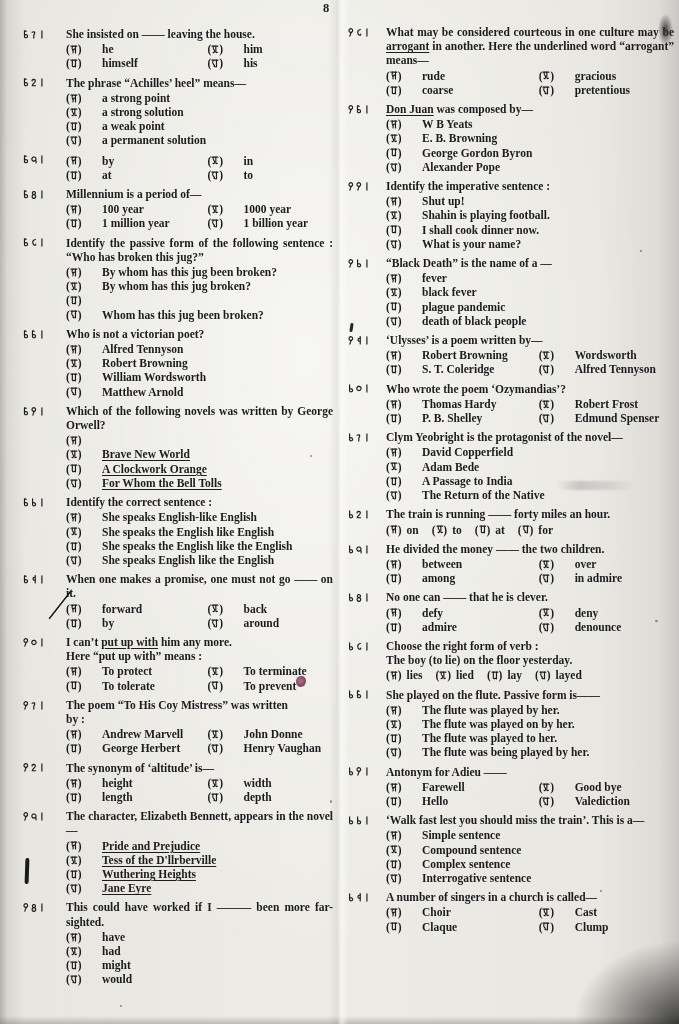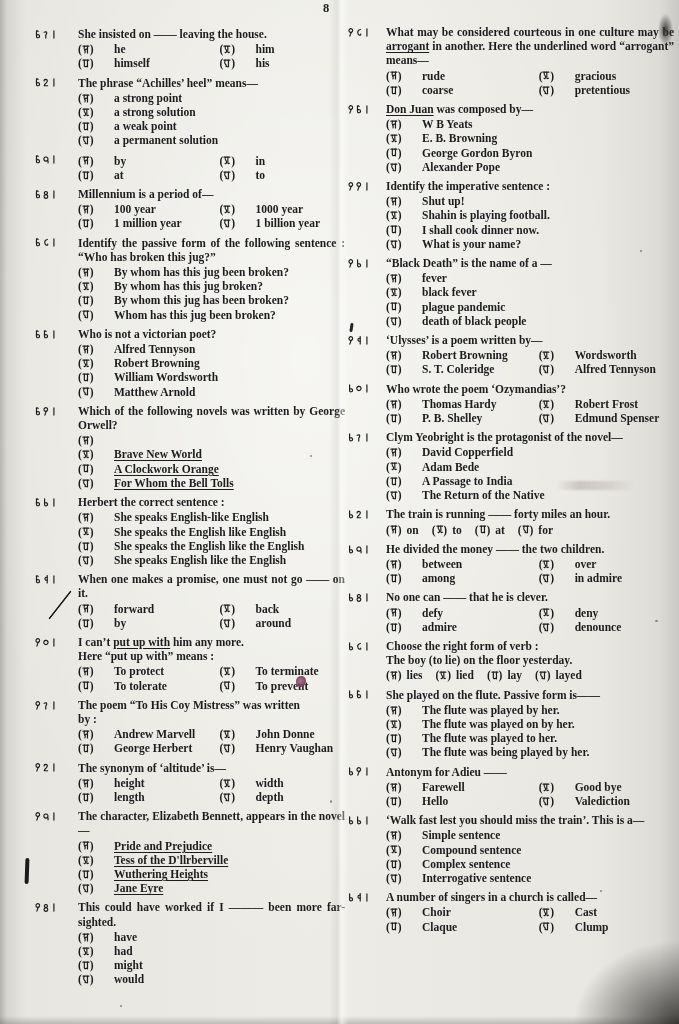--- a/index.html
+++ b/index.html
@@ -7,21 +7,21 @@
     position:relative;width:679px;height:1024px;overflow:hidden;
     background:
       linear-gradient(0deg, rgba(70,66,60,.28), rgba(0,0,0,0) 8px),
       radial-gradient(ellipse at 45% 35%, rgba(255,255,255,.55), rgba(255,255,255,0) 65%),
       linear-gradient(90deg,#b4b2ae 0px,#d6d5d0 7px,#e7e6e0 26px,#ecebe5 45%,#e8e7e1 88%,#dedcd7 97%,#c9c7c3 100%),
       #e9e8e2;
     font-family:"Liberation Serif","DejaVu Serif",serif;
     color:#1c1c1f;font-weight:700;
   }
   .col{position:absolute;}
-  #col-left{left:34px;top:27px;width:311px;}
+  #col-left{left:22px;top:27px;width:311px;}
   #col-right{left:347px;top:25px;width:327px;}
   .question{display:flex;margin-bottom:5px;}
   .qnum{flex:0 0 44px;white-space:nowrap;font-size:11.5px;line-height:14.2px;letter-spacing:1px;}
   #col-right .qnum{flex-basis:39px;}
   .qbody{flex:1;min-width:0;}
   .qtext{font-size:11.5px;line-height:14.2px;text-align:justify;}
   .opts{margin-top:1px;}
   .opt{display:flex;font-size:11.5px;line-height:14.2px;}
   .olabel{flex:0 0 36px;white-space:nowrap;}
   .otext{flex:1;min-width:0;}
@@ -276,21 +276,20 @@
                   <path d="M7.4 3 L7.4 11 Q7.4 13.6 9.8 12.4"></path>
                 </svg>)</span>
               <span class="otext">By whom has this jug broken?</span>
             </div>
             <div class="opt">
               <span class="olabel">(<svg viewBox="0 0 12 16" class="bn">
                   <path d="M1.5 3 L10.5 3"></path>
                   <path d="M3.6 3 L3.6 11.6 Q3.6 13.2 5.8 12.8 L8.4 12.2"></path>
                   <path d="M8.4 3 L8.4 13.2"></path>
                 </svg>)</span>
-              <span class="otext">By whom this jug has been broken?</span>
             </div>
             <div class="opt">
               <span class="olabel">(<svg viewBox="0 0 12 16" class="bn">
                   <path d="M1.5 3 L10.5 3"></path>
                   <path d="M3.2 3 Q1.8 7.4 3.8 9.2 Q5.6 10.8 5 12.6"></path>
                   <path d="M5 12.6 Q6.8 13.6 8.4 12.6"></path>
                   <path d="M8.4 3 L8.4 13"></path>
                 </svg>)</span>
               <span class="otext">Whom has this jug been broken?</span>
             </div>
@@ -395,21 +394,21 @@
       </div>
       <div class="question">
         <div class="qnum"><svg viewBox="0 0 12 16" class="bn">
             <path d="M3.8 2.6 Q5.8 2.2 6.4 3.4 M3.8 2.6 L3.8 10.8 Q3.8 13.4 6.4 13 Q8.8 12.6 8.4 10.2 Q8 7.6 3.8 8.6"></path>
           </svg><svg viewBox="0 0 12 16" class="bn">
             <path d="M4 2.6 L4 11.2 Q4 13.6 6.6 13 Q9 12.4 8.4 10.2 Q7.8 7.8 4 8.8"></path>
           </svg><svg viewBox="0 0 12 16" class="bn">
             <path d="M6 2.5 L6 13.5"></path>
           </svg></div>
         <div class="qbody">
-          <div class="qtext"><span>Herbert the correct sentence :</span></div>
+          <div class="qtext"><span>Identify the correct sentence :</span></div>
           <div class="opts stack">
             <div class="opt">
               <span class="olabel">(<svg viewBox="0 0 12 16" class="bn">
                   <path d="M1.5 3 L10.5 3"></path>
                   <path d="M4 3 Q2.2 6.4 3.8 8.4 Q5.6 10.6 4.6 13.2"></path>
                   <path d="M8.4 3 L8.4 13.4"></path>
                   <path d="M8.4 7.6 Q5.6 7 4.6 9"></path>
                 </svg>)</span>
               <span class="otext">She speaks English-like English</span>
             </div>

